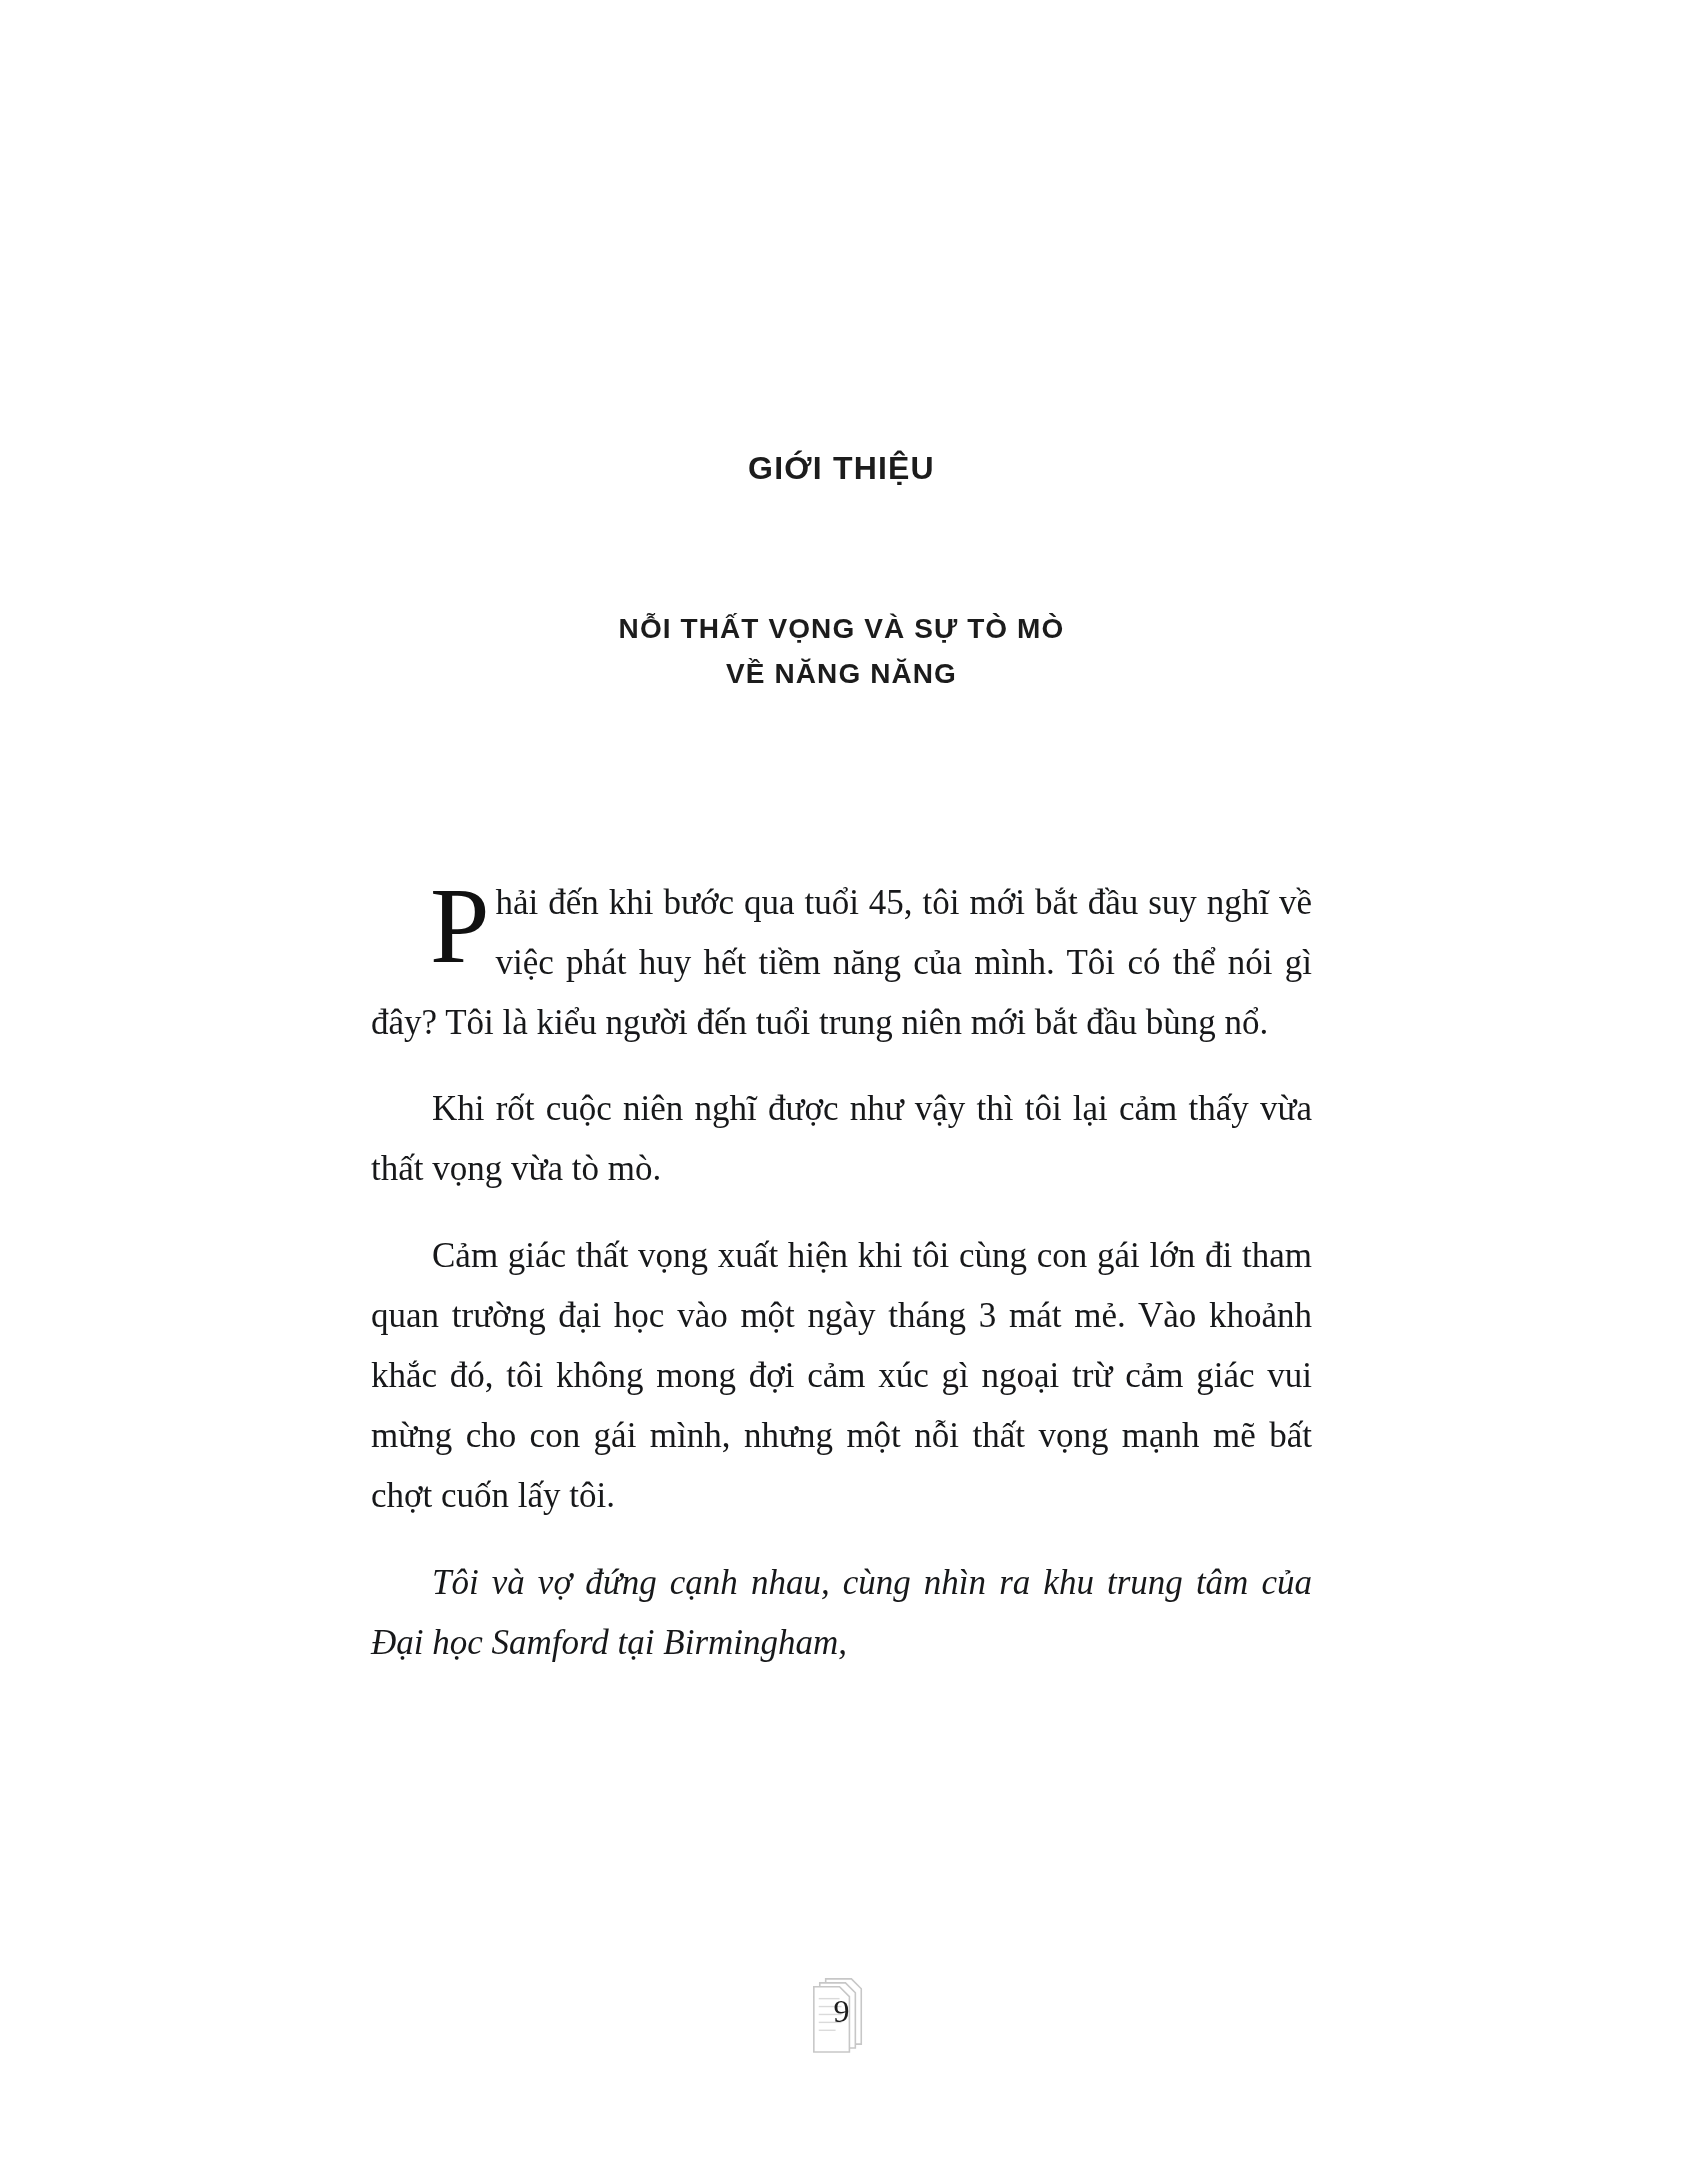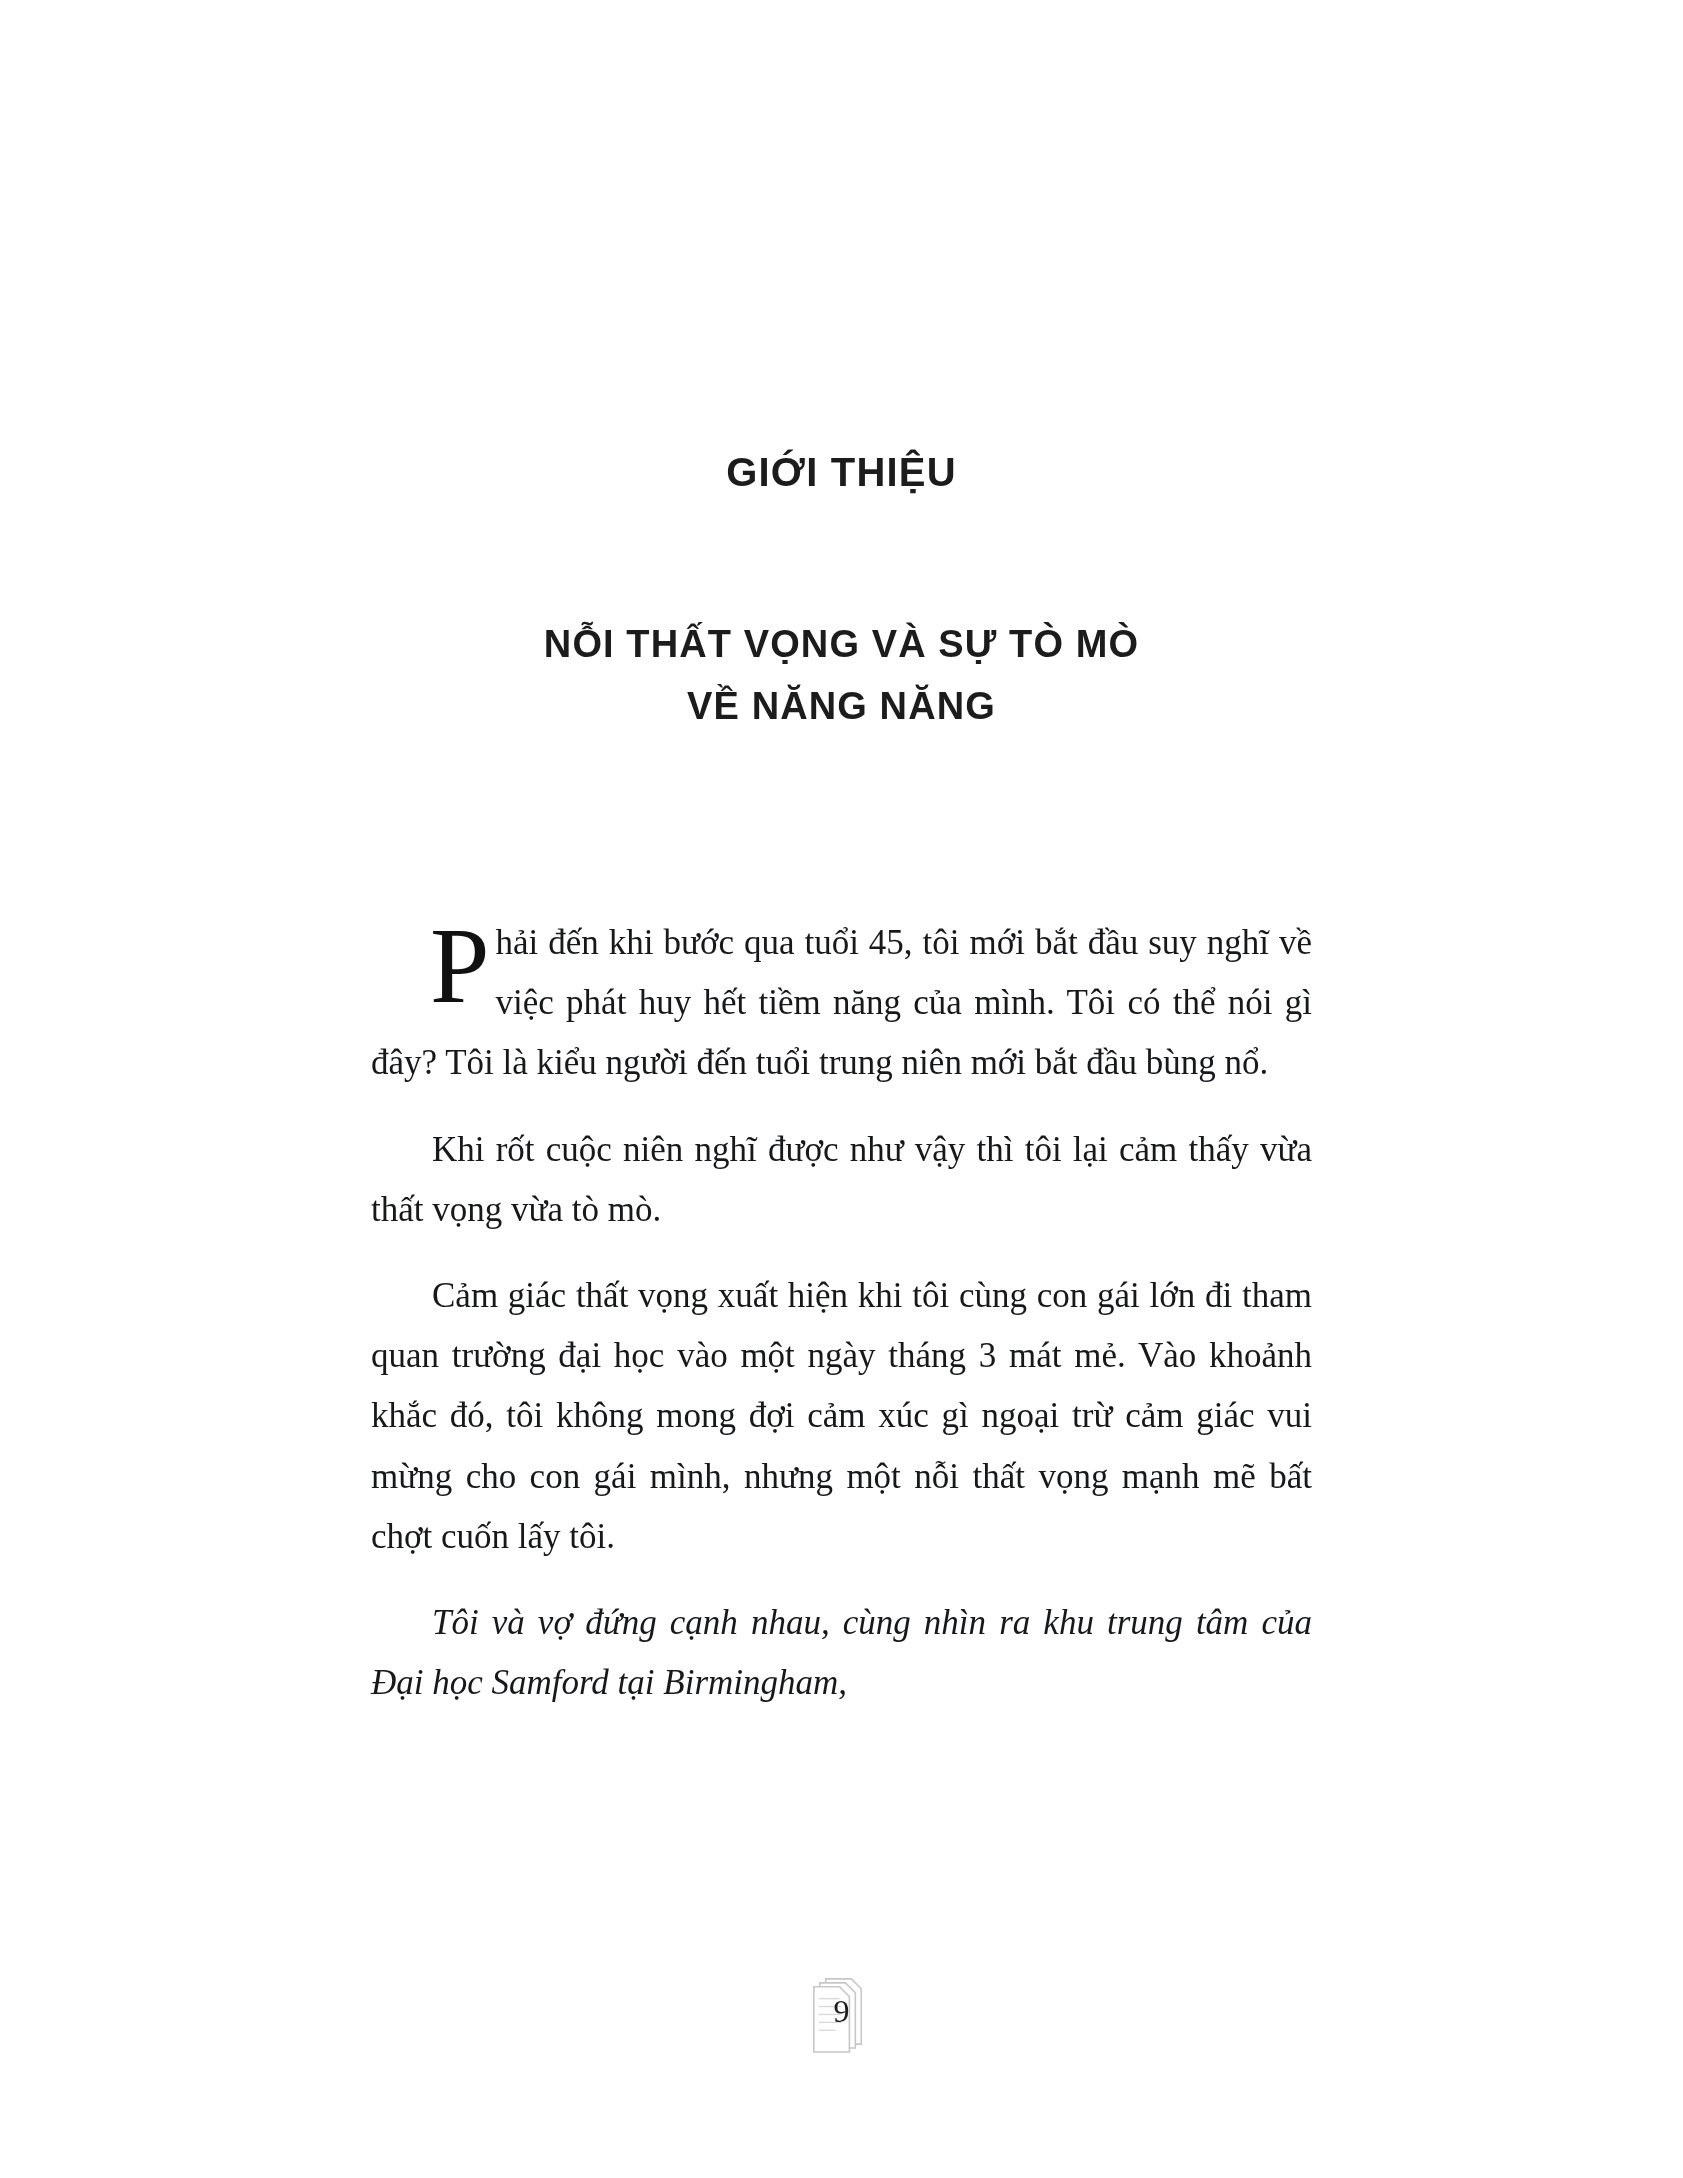--- a/index.html
+++ b/index.html
@@ -36,31 +36,31 @@
   .content {
     position: absolute;
     left: 371px;
     top: 450px;
     width: 941px;
   }
 
   .chapter-label {
     font-family: "Liberation Sans", sans-serif;
     font-weight: bold;
-    font-size: 40px;
+    font-size: 32px;
     letter-spacing: 1.2px;
     text-align: center;
     color: #1c1c1c;
     margin: 0 0 119px 0;
   }
 
   .chapter-title {
     font-family: "Liberation Sans", sans-serif;
     font-weight: bold;
-    font-size: 38px;
+    font-size: 28px;
     letter-spacing: 1.1px;
     line-height: 1.62;
     text-align: center;
     color: #1c1c1c;
     margin: 0;
   }
   .chapter-title .line {
     display: block;
   }
 

